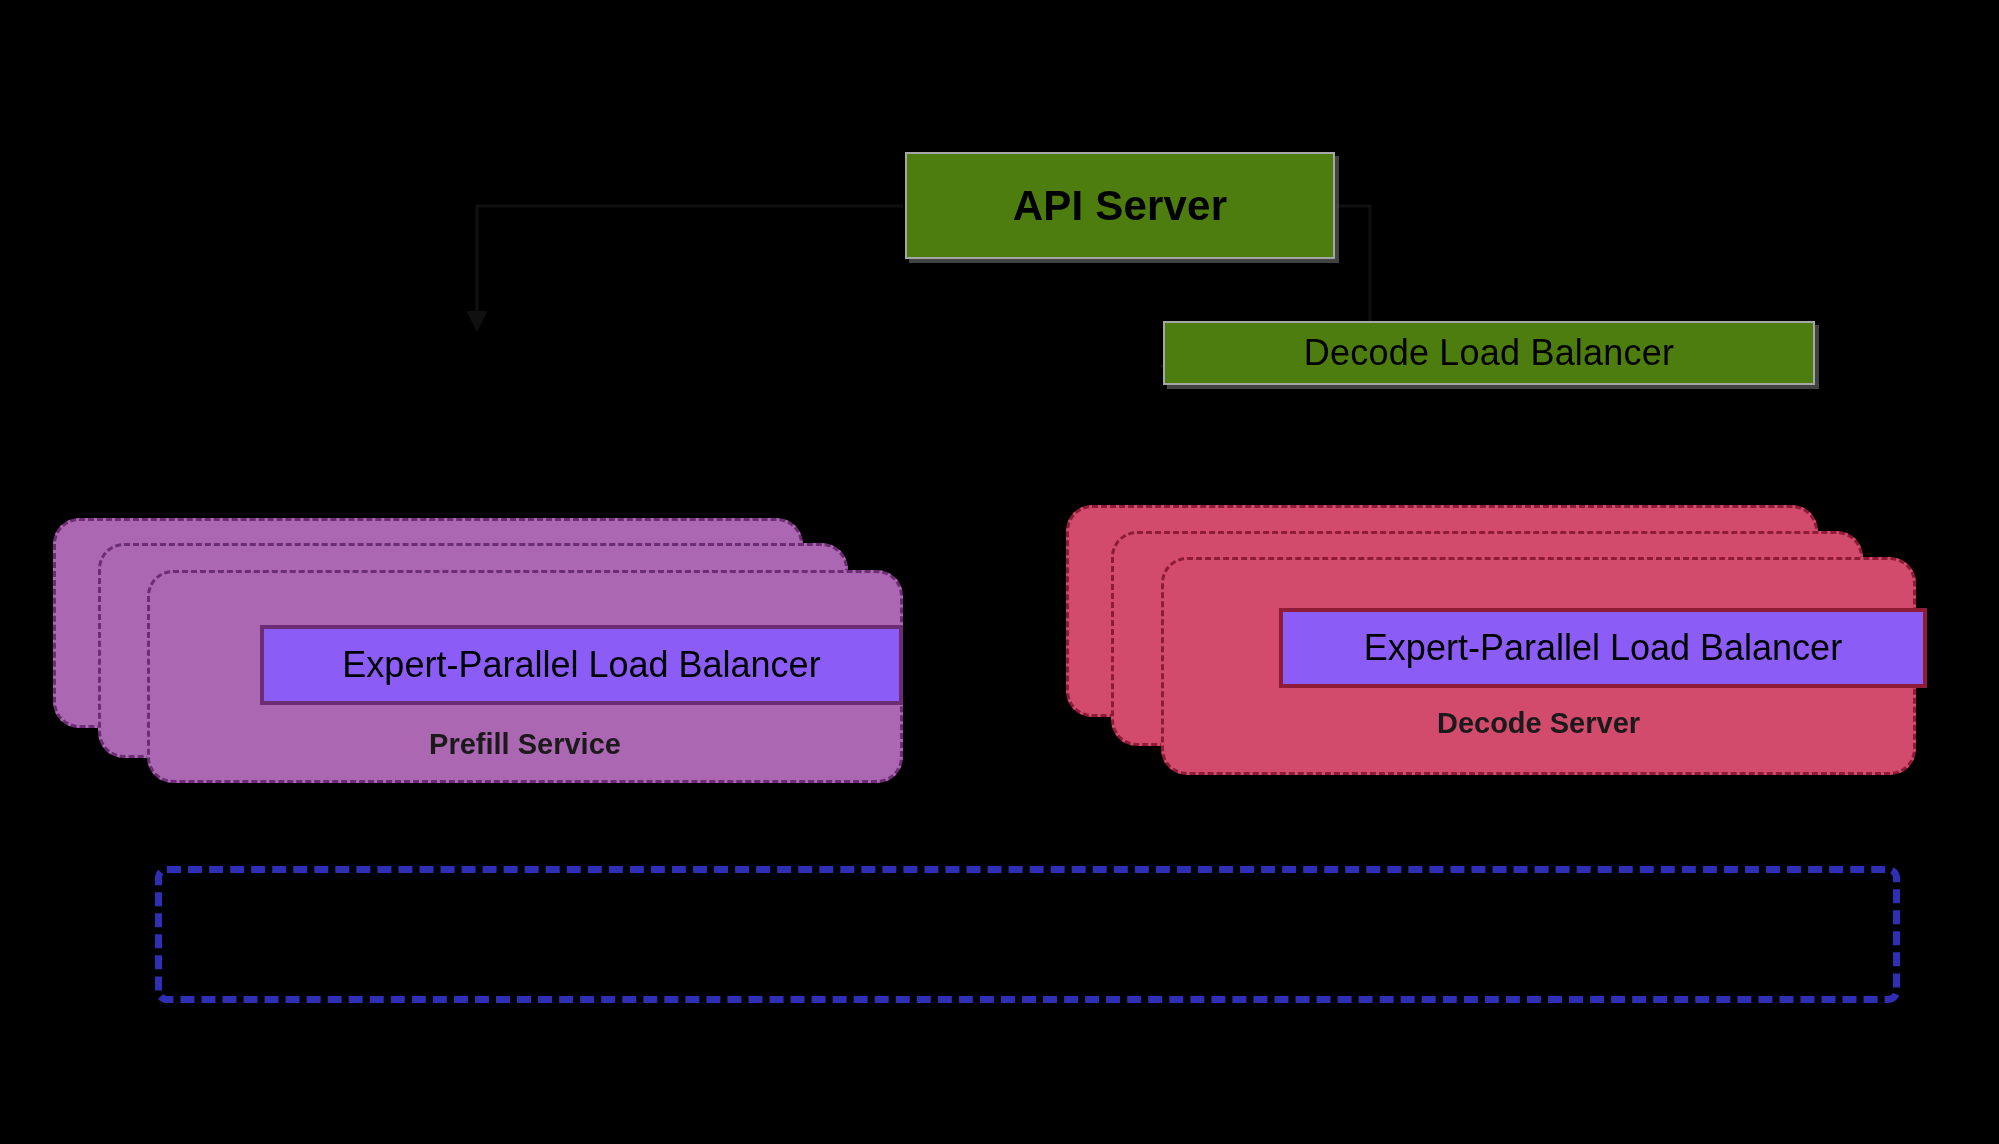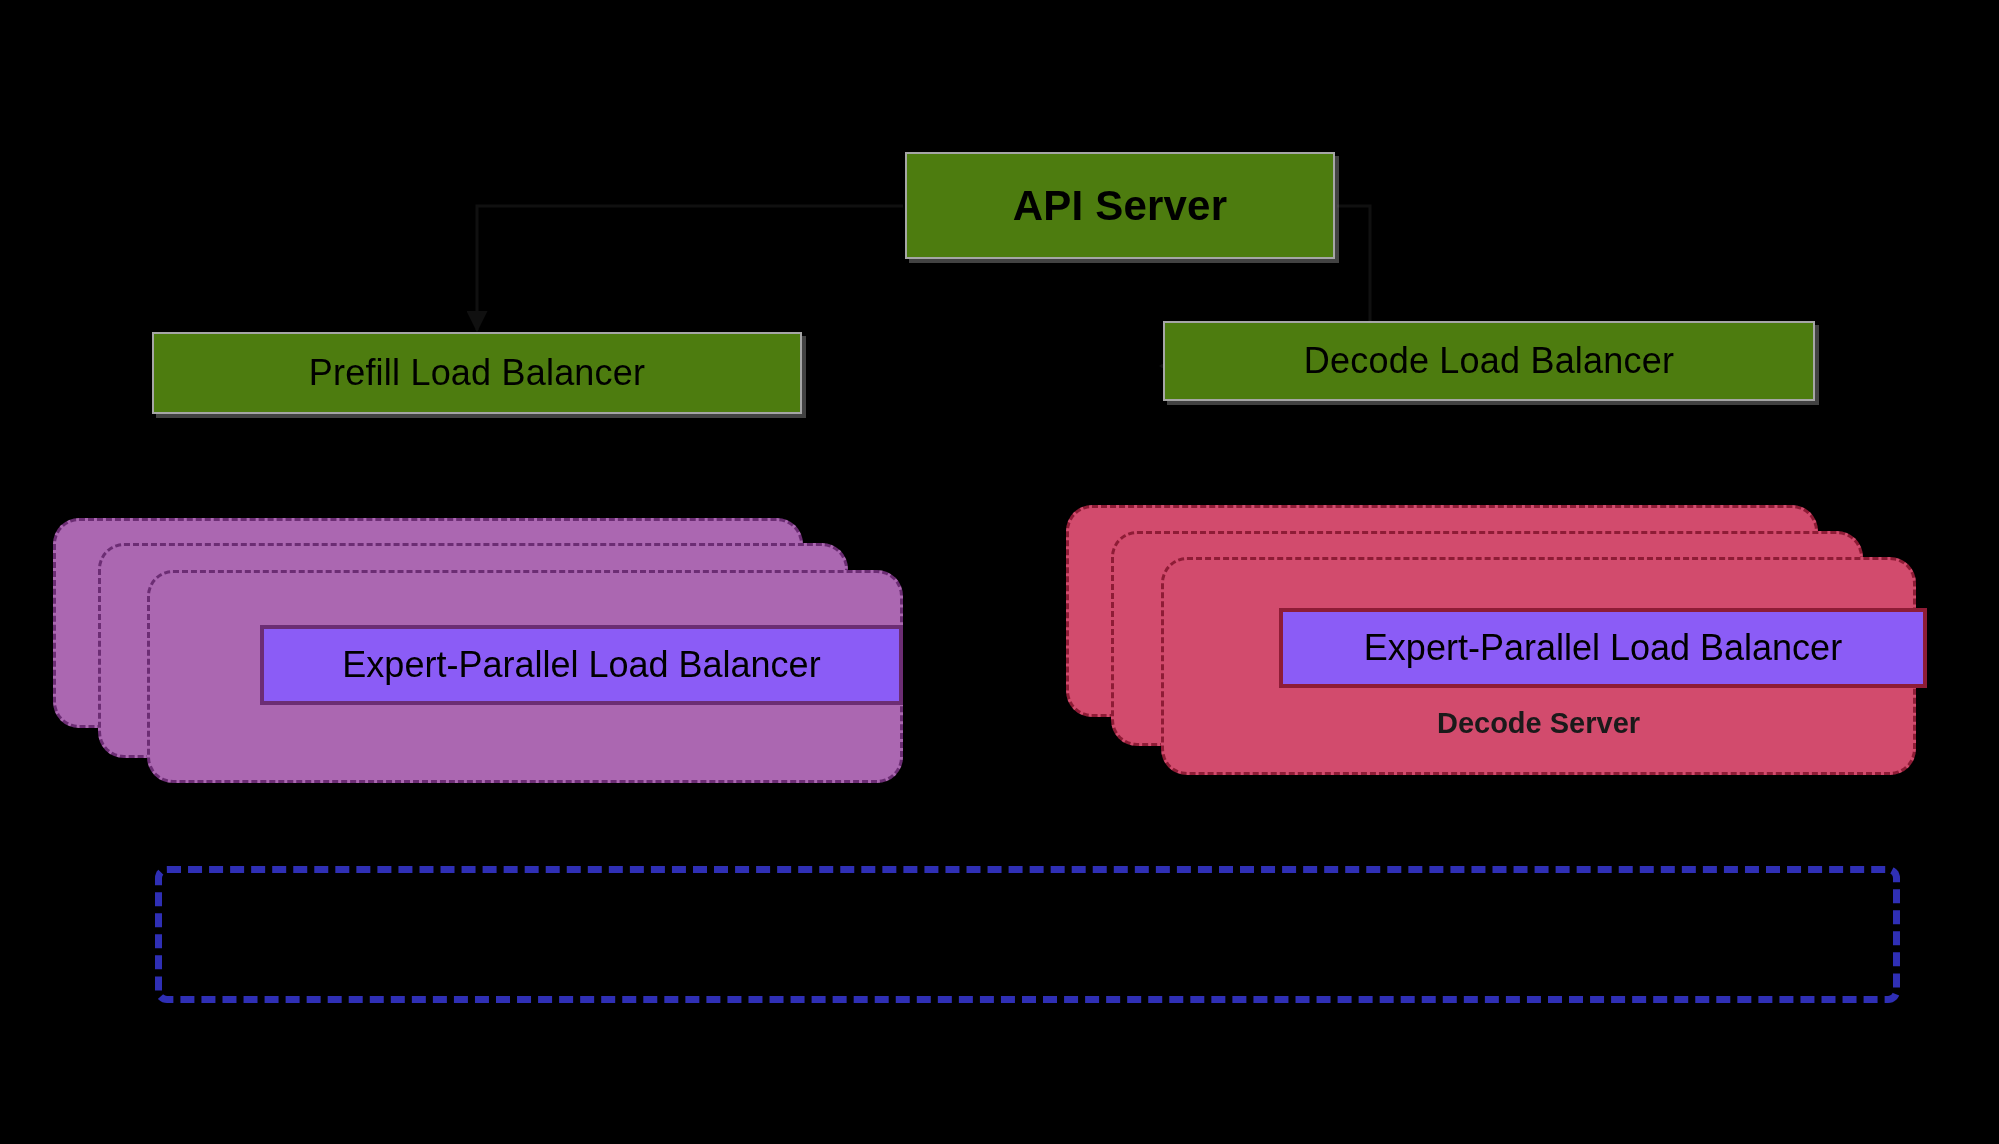--- a/index.html
+++ b/index.html
@@ -49,21 +49,21 @@
     top: 332px;
     width: 650px;
     height: 82px;
   }
   #prefill-lb .label { font-size: 36px; font-weight: 400; }
 
   #decode-lb {
     left: 1163px;
     top: 321px;
     width: 652px;
-    height: 80px;
+    height: 64px;
   }
   #decode-lb .label { font-size: 36px; font-weight: 400; }
 
   
   .stack { position: absolute; }
   .card {
     position: absolute;
     border-radius: 26px;
     box-sizing: border-box;
   }
@@ -179,35 +179,33 @@
 
     <g>
       <path d="M 1562 407 L 1562 559" stroke="#000000" stroke-width="4" fill="none" marker-end="url(#arrowBlack)"></path>
     </g>
   </svg>
 
   <div class="node-box" id="api-server">
     <span class="label">API Server</span>
   </div>
 
-  <div class="node-box" id="prefill-lb">
-    <span class="label">Prefill Load Balancer</span>
-  </div>
 
   <div class="node-box" id="decode-lb">
     <span class="label">Decode Load Balancer</span>
   </div>
 
   <div class="stack" id="prefill-stack">
     <div class="card prefill" id="prefill-card-1"></div>
     <div class="card prefill" id="prefill-card-2"></div>
     <div class="card prefill" id="prefill-card-3">
       <div class="ep-box prefill" id="prefill-ep">
         <span class="label">Expert-Parallel Load Balancer</span>
       </div>
+      <div class="service-caption" id="prefill-caption">Prefill Service</div>
     </div>
   </div>
 
   <div class="stack" id="decode-stack">
     <div class="card decode" id="decode-card-1"></div>
     <div class="card decode" id="decode-card-2"></div>
     <div class="card decode" id="decode-card-3">
       <div class="ep-box decode" id="decode-ep">
         <span class="label">Expert-Parallel Load Balancer</span>
       </div>

